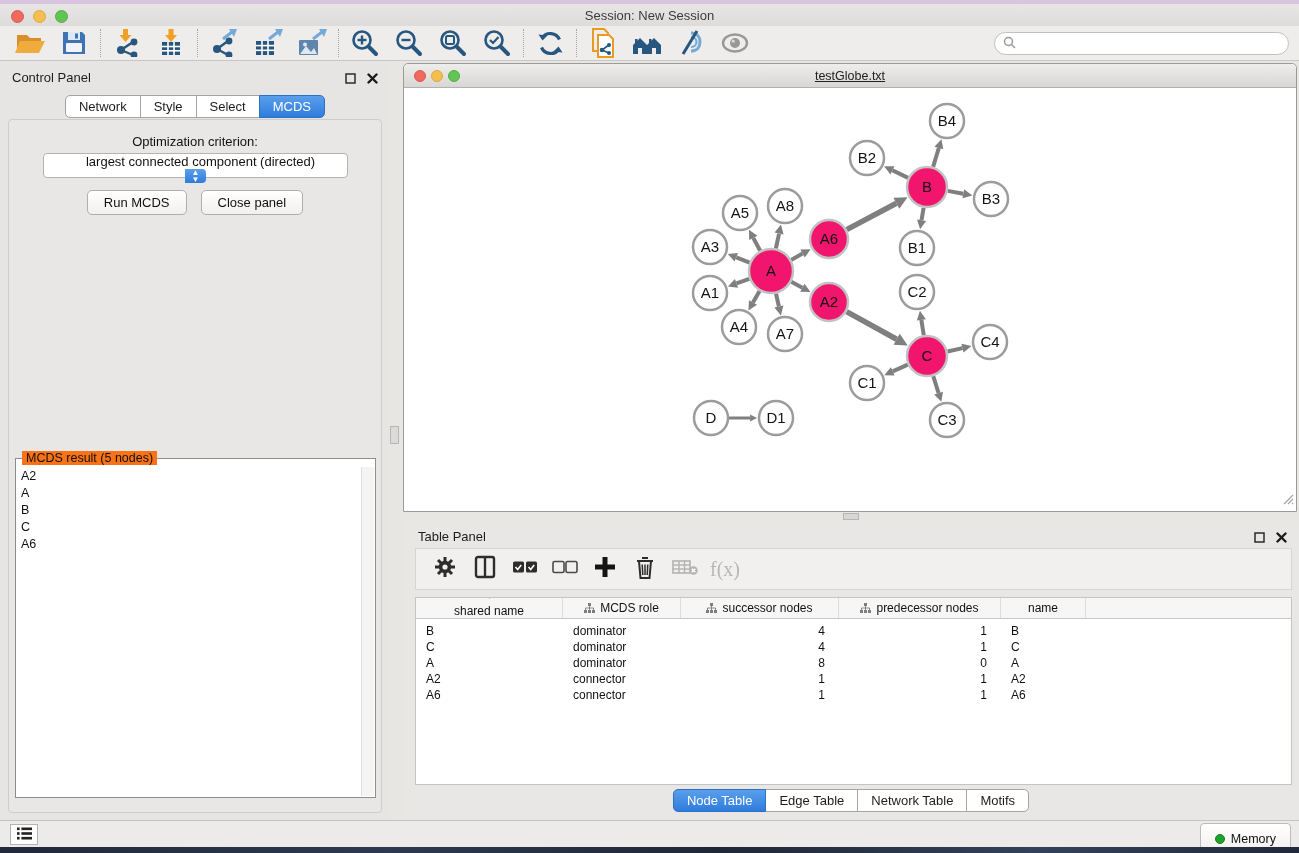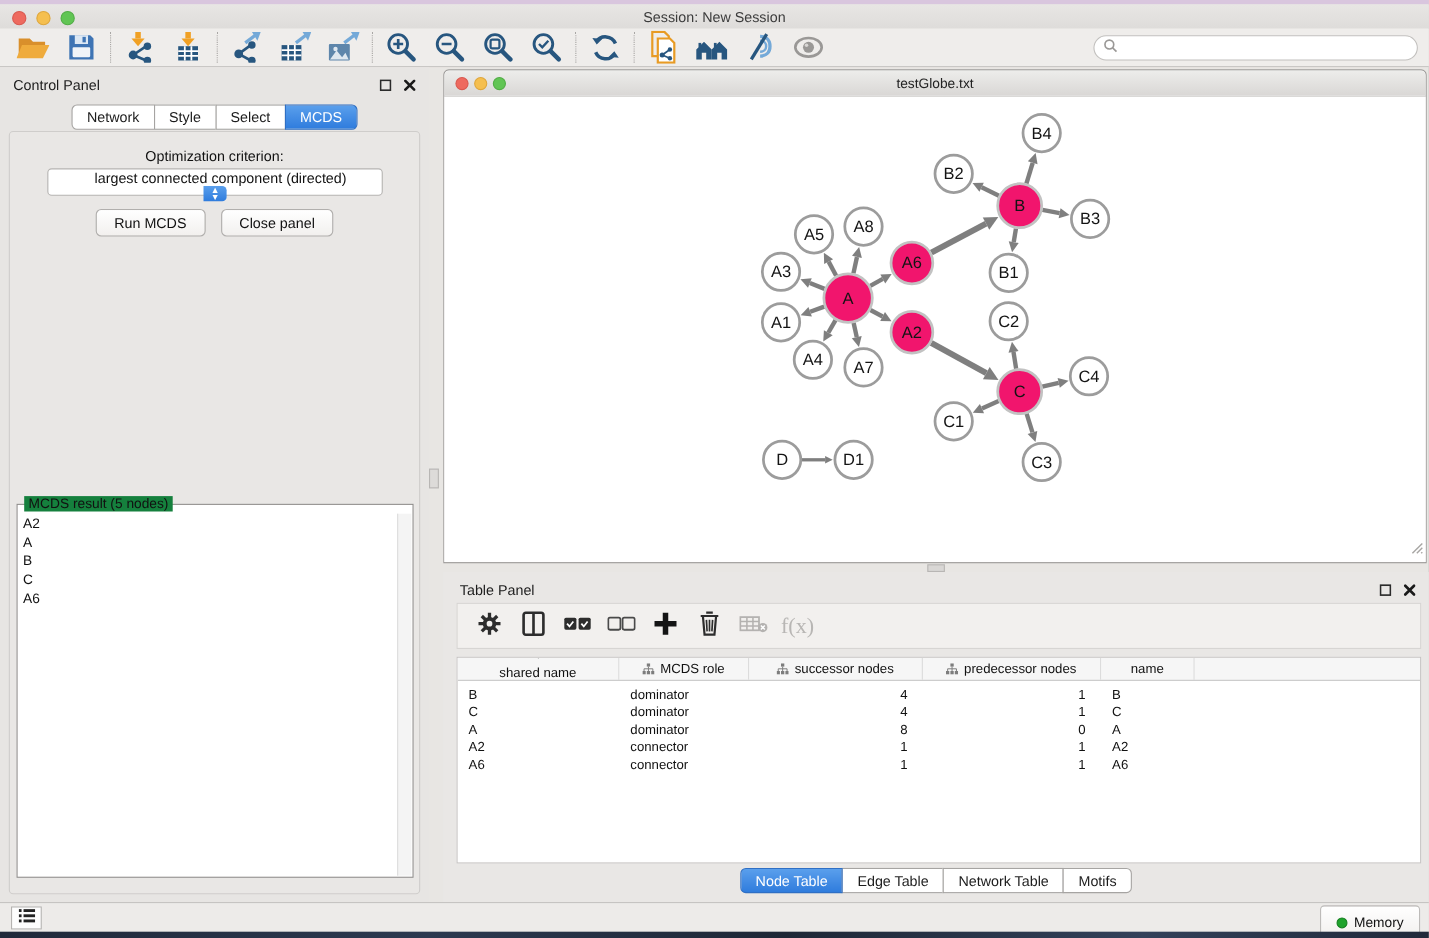--- a/index.html
+++ b/index.html
@@ -35,31 +35,31 @@
   .seg-tab:last-child { border-radius:0 5px 5px 0; }
   .seg-tab.active { background:linear-gradient(#5a9fec,#2f7cdd); border-color:#2f6fc4; color:#fff; z-index:2; }
   .cp-content { position:absolute; left:8px; top:58px; width:374px; height:694px; background:#e9e7e5; border:1px solid #cfcdcb; border-radius:4px; }
   .opt-label { position:absolute; left:0; width:100%; top:14px; text-align:center; font-size:13px; color:#111; }
   .criterion-select { position:absolute; left:34px; top:33px; width:305px; height:25px; background:#fff; border:1px solid #b5b3b1; border-radius:4px; display:flex; align-items:center;flex-direction:column; }
   .criterion-select .val { flex:1; font-size:13px; color:#111; padding-left:10px; white-space:nowrap; }
   .select-stepper { width:21px; height:100%; background:linear-gradient(#5a9fec,#2f7cdd); border-radius:0 4px 4px 0; color:#fff; display:flex; flex-direction:column; align-items:center; justify-content:center; font-size:8px; line-height:7px; }
   .btn-row { position:absolute; left:0; width:100%; top:70px; display:flex; justify-content:center; gap:14px; }
   .push-btn { background:linear-gradient(#ffffff,#f2f0ee); border:1px solid #b1afad; border-radius:5px; font-size:13px; color:#111; padding:4px 16px; }
   .result-box { position:absolute; left:6px; top:338px; width:361px; height:340px; border:1px solid #8f8d8b; background:#fff; }
-  .result-legend { position:absolute; left:6px; top:-8px; background:#15803d; padding:0 4px; font-size:12.5px; color:#111; }
+  .result-legend { position:absolute; left:6px; top:-8px; background:#f97316; padding:0 4px; font-size:12.5px; color:#111; }
   .result-list { position:absolute; left:1px; top:8px; right:14px; bottom:1px; background:#fff; overflow:hidden; }
   .result-item { font-size:12.5px; color:#111; padding:1.5px 0 1.5px 4px; }
   .result-scroll { position:absolute; top:8px; right:1px; bottom:1px; width:13px; background:#f4f4f4; border-left:1px solid #ddd; }
 
   
   .net-window { position:absolute; left:403px; top:63px; width:894px; height:449px; background:#fff; border:1px solid #9d9b99; border-radius:5px 5px 0 0; }
   .net-titlebar { position:absolute; left:0; top:0; width:100%; height:24px; background:linear-gradient(#ededeb,#d9d7d5); border-bottom:1px solid #b3b1af; border-radius:5px 5px 0 0; }
   .net-titlebar .traffic { top:6px; width:12px; height:12px; }
   .net-titlebar .t-red { left:10px; } .net-titlebar .t-yellow { left:27px; } .net-titlebar .t-green { left:44px; }
-  .net-title-text { position:absolute; width:100%; text-align:center; top:5px; font-size:12.5px; color:#222; }
+  .net-title-text { position:absolute; width:100%; text-align:center; top:5px; font-size:12.5px; color:#222;text-decoration:underline; }
   .net-canvas { position:absolute; left:0; top:24px; right:0; bottom:0; background:#fff; }
   .net-canvas svg.graph { width:100%; height:100%; display:block; }
   .resize-grip { position:absolute; right:2px; bottom:2px; }
 
   .v-splitter-grip { position:absolute; left:390px; top:426px; width:9px; height:18px; background:#dddbd9; border:1px solid #b8b6b4; }
   .h-splitter-grip { position:absolute; left:843px; top:513px; width:16px; height:7px; background:#d9d7d5; border:1px solid #b8b6b4; }
 
   
   .table-panel { position:absolute; left:403px; top:520px; width:896px; height:300px; background:#e9e7e5; }
   .tp-toolbar { position:absolute; left:12px; top:28px; width:877px; height:42px; background:#f2f0ee; border:1px solid #d7d5d3; display:flex; align-items:center; padding-left:12px; gap:7px; }

